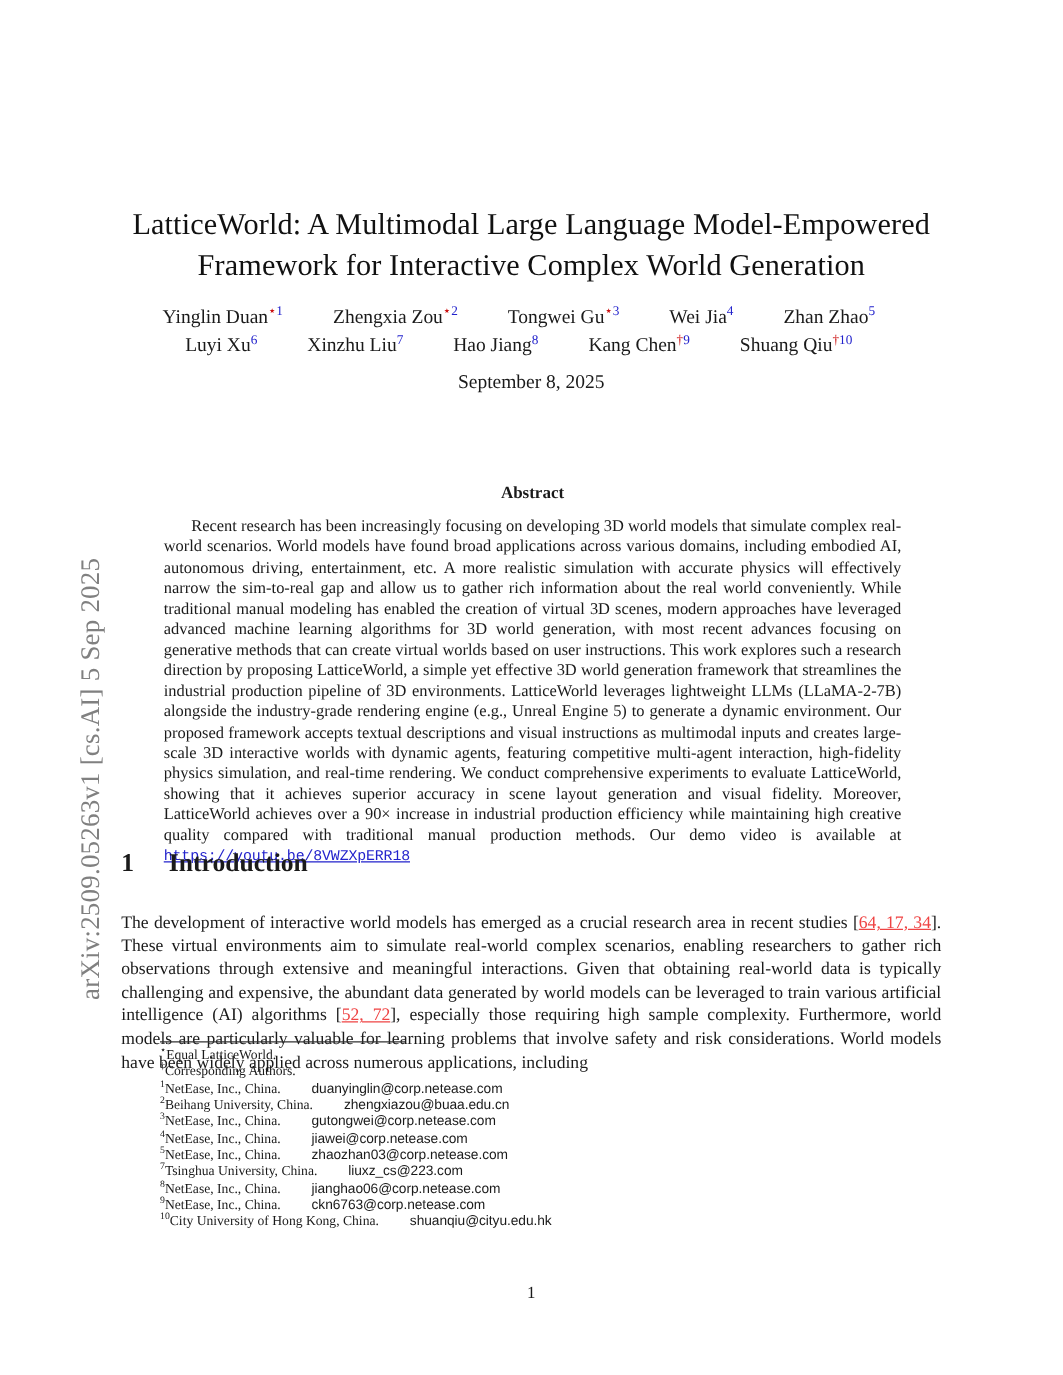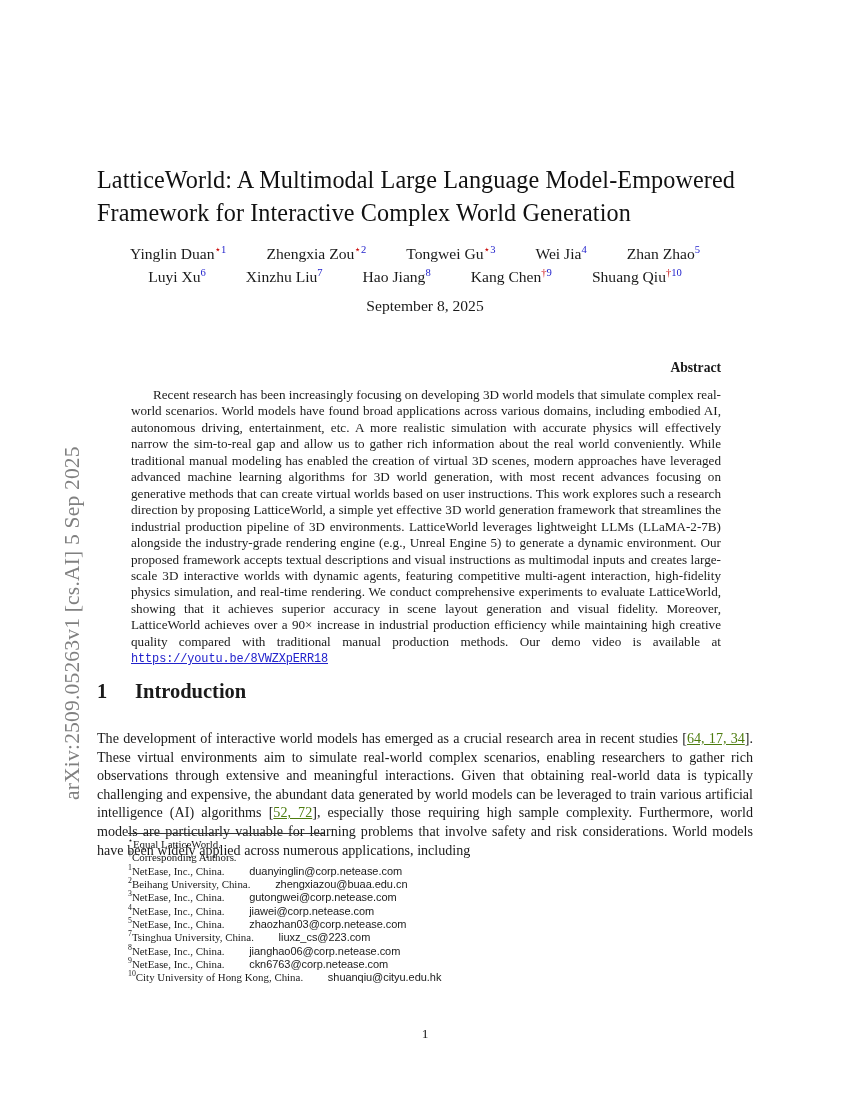--- a/index.html
+++ b/index.html
@@ -45,21 +45,21 @@
     width: 656px;
     height: 1100px;
   }
 
   
   #title-block {
     position: absolute;
     top: 163px;
     left: 0;
     width: 656px;
-    text-align: left;
+    text-align: center;
   }
   .title-line {
     font-size: 24.2px;
     line-height: 33px;
     color: #111;
     letter-spacing: 0.1px;
   }
 
   
   #authors-block {
@@ -93,24 +93,25 @@
   }
 
   
   #abstract-block {
     position: absolute;
     top: 360px;
     left: 34px;
     width: 590px;
   }
   #abstract-heading {
-    text-align: right;
+    text-align: center;
     font-weight: bold;
     font-size: 13.6px;
     margin-bottom: 11px;
+    margin-top: 26px;
   }
   #abstract-text {
     font-size: 13.15px;
     line-height: 16.45px;
     text-align: justify;
     text-indent: 22px;
     hyphens: none;
   }
   .url-mono {
     font-family: "Liberation Mono", "DejaVu Sans Mono", monospace;
@@ -133,21 +134,21 @@
   
   #intro-para {
     position: absolute;
     top: 715px;
     left: 0;
     width: 656px;
     font-size: 14.1px;
     line-height: 18.6px;
     text-align: justify;
   }
-  .cite { color: #4d7c0f; }
+  .cite { color: #ef4444; }
 
   
   #footnotes {
     position: absolute;
     top: 833px;
     left: 31px;
     width: 360px;
   }
   #footnote-rule {
     width: 196px;

